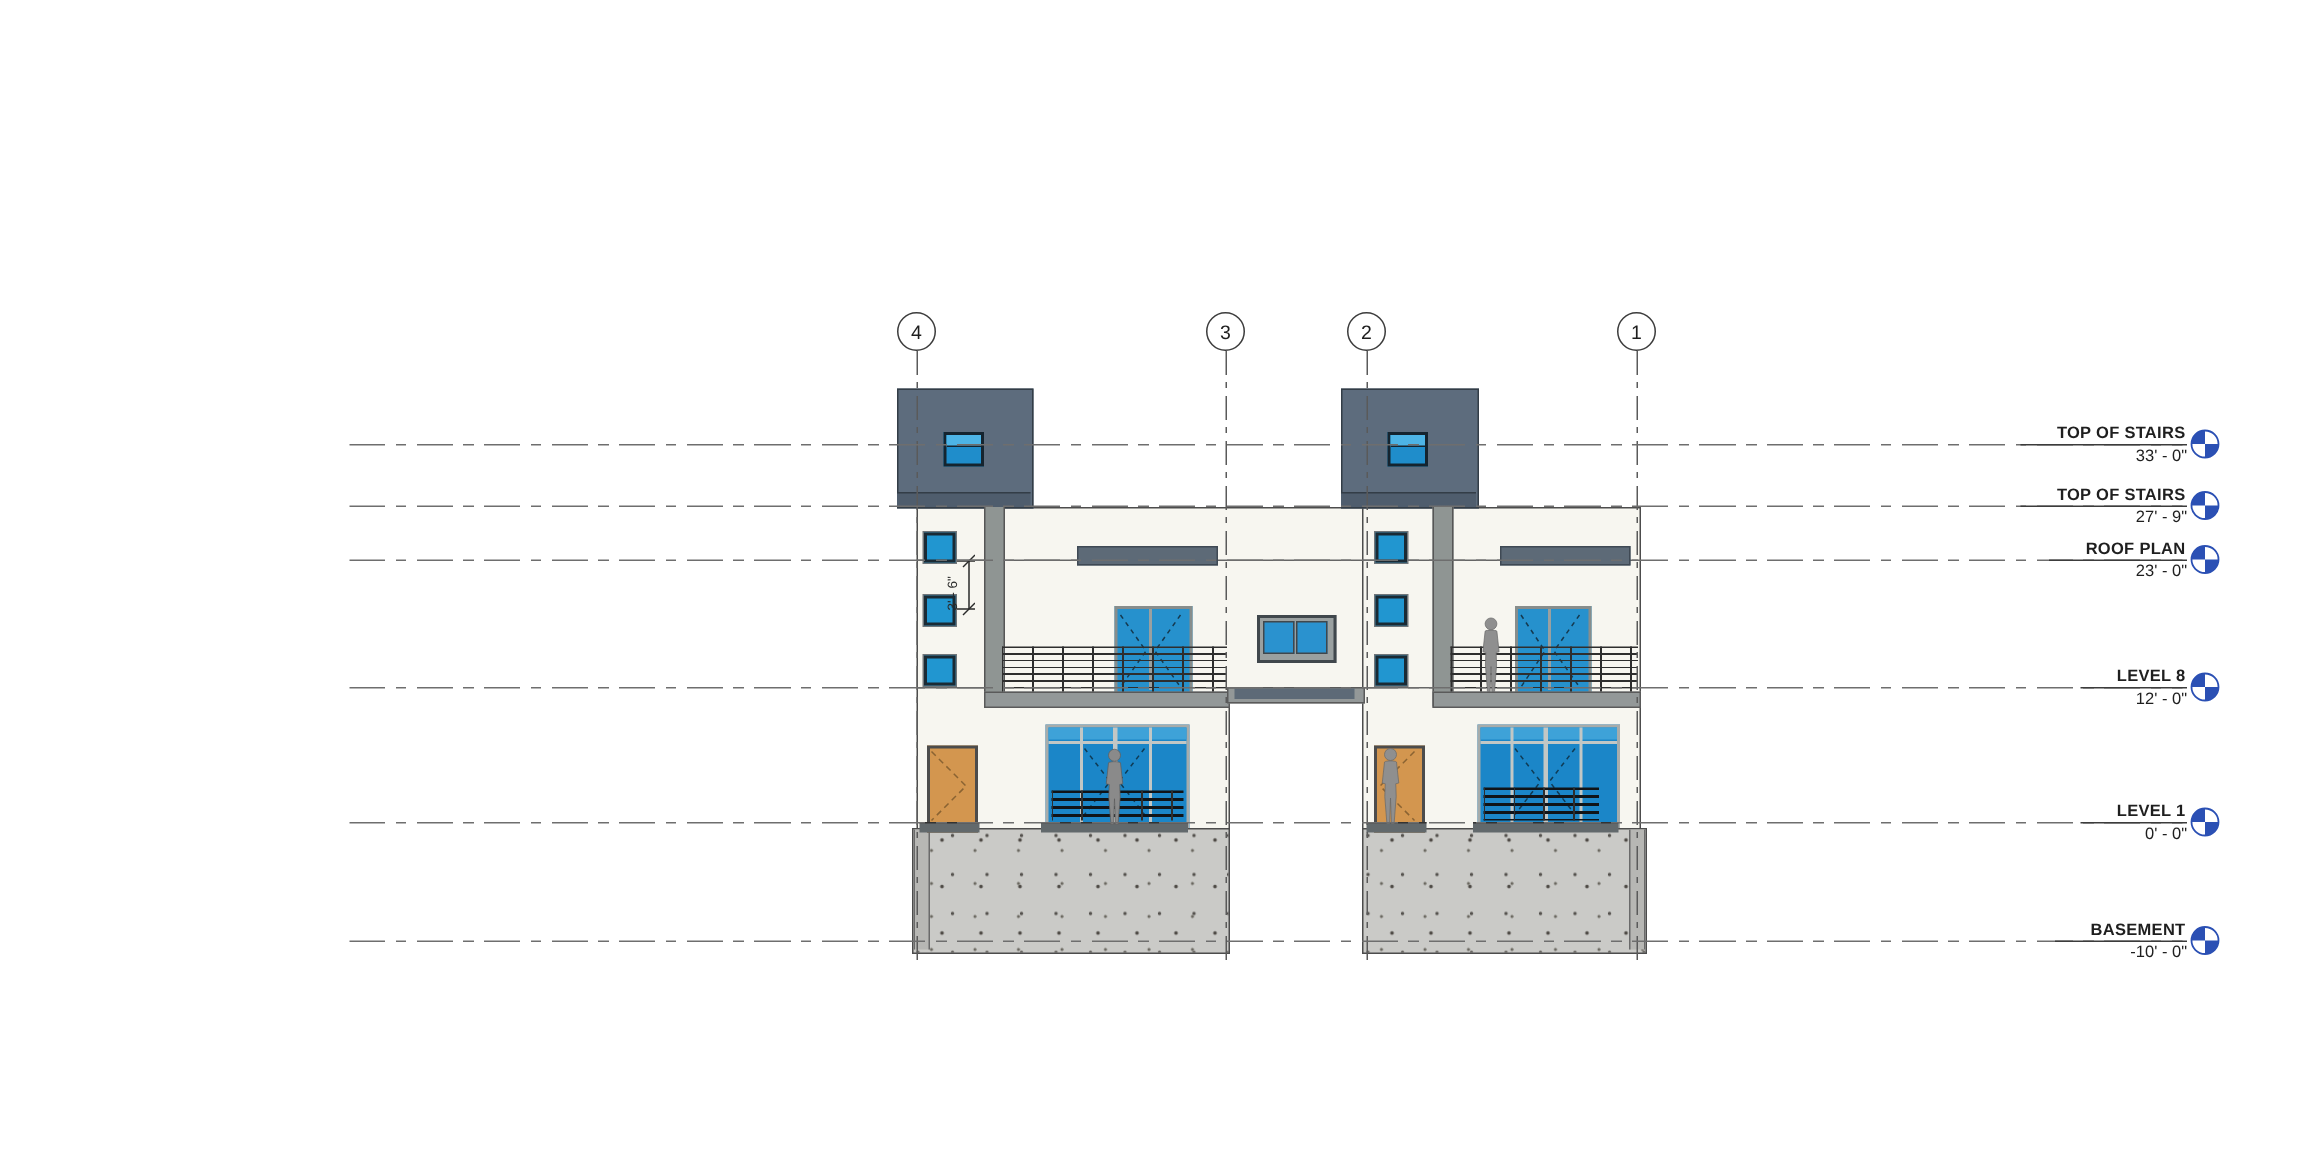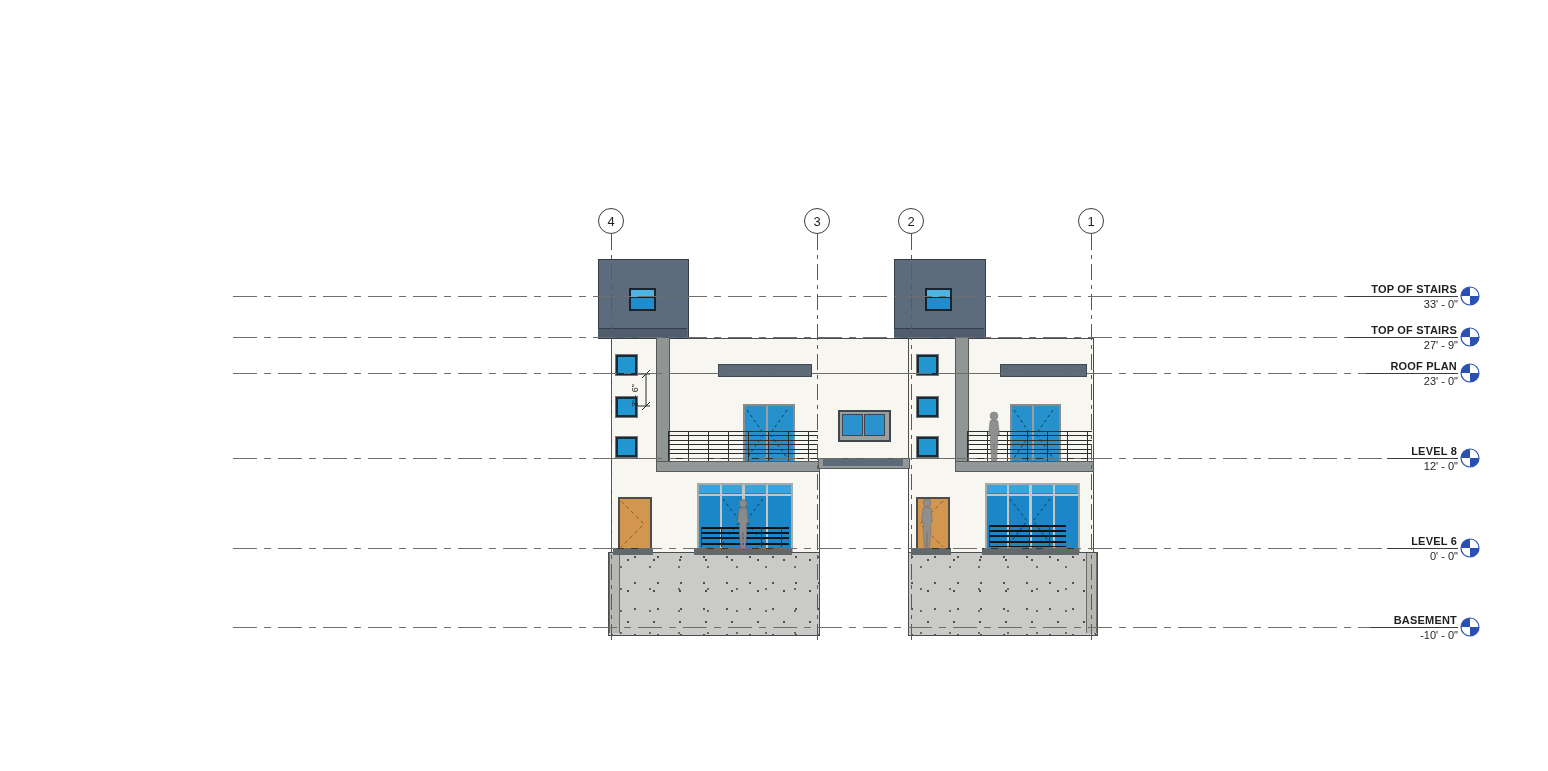--- a/index.html
+++ b/index.html
@@ -256,21 +256,21 @@
   </svg>
 
   <div class="abs lvl-name lvl-right" style="top:445px;">LEVEL 8</div>
   <div class="abs lvl-elev lvl-right" style="top:460px;">12' - 0"</div>
   <svg class="abs datum" style="left:1459px;top:447px;" width="22" height="22" viewBox="0 0 22 22">
     <circle cx="11" cy="11" r="9" fill="#ffffff" stroke="#2b50b4" stroke-width="1.2"></circle>
     <path d="M11,11 L11,2 A9,9 0 0,0 2,11 Z" fill="#2b50b4"></path>
     <path d="M11,11 L11,20 A9,9 0 0,0 20,11 Z" fill="#2b50b4"></path>
   </svg>
 
-  <div class="abs lvl-name lvl-right" style="top:535px;">LEVEL 6</div>
+  <div class="abs lvl-name lvl-right" style="top:535px;">LEVEL 1</div>
   <div class="abs lvl-elev lvl-right" style="top:550px;">0' - 0"</div>
   <svg class="abs datum" style="left:1459px;top:537px;" width="22" height="22" viewBox="0 0 22 22">
     <circle cx="11" cy="11" r="9" fill="#ffffff" stroke="#2b50b4" stroke-width="1.2"></circle>
     <path d="M11,11 L11,2 A9,9 0 0,0 2,11 Z" fill="#2b50b4"></path>
     <path d="M11,11 L11,20 A9,9 0 0,0 20,11 Z" fill="#2b50b4"></path>
   </svg>
 
   <div class="abs lvl-name lvl-right" style="top:614px;">BASEMENT</div>
   <div class="abs lvl-elev lvl-right" style="top:629px;">-10' - 0"</div>
   <svg class="abs datum" style="left:1459px;top:616px;" width="22" height="22" viewBox="0 0 22 22">

